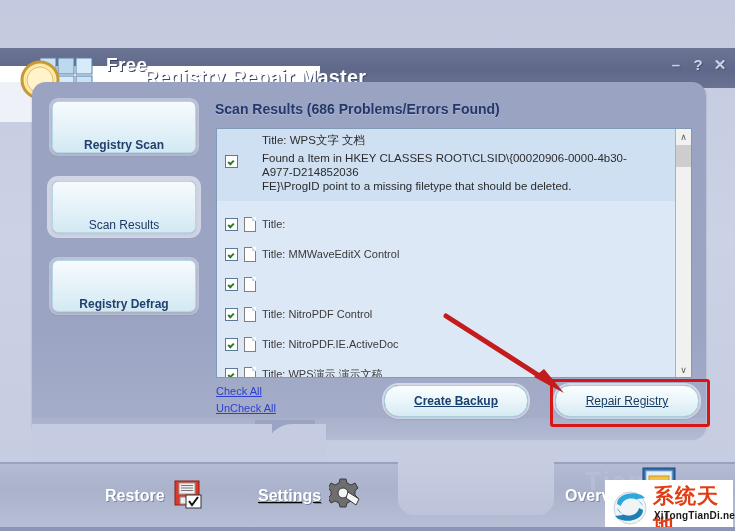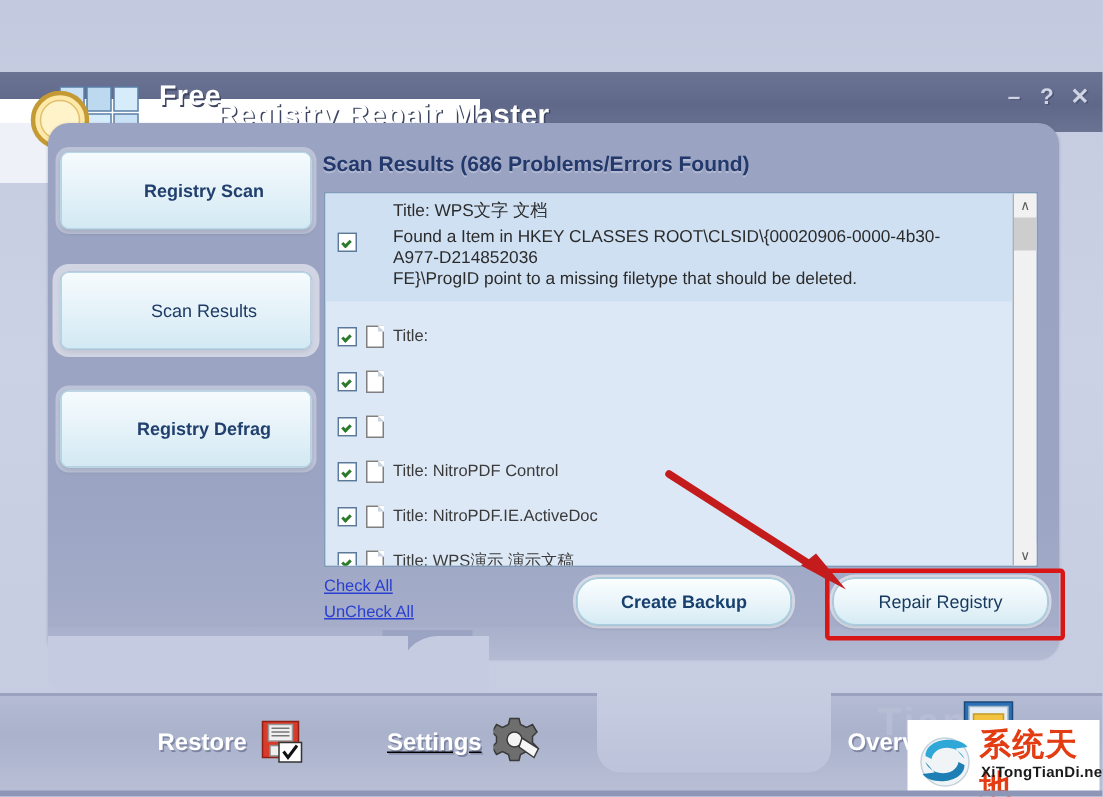--- a/index.html
+++ b/index.html
@@ -75,29 +75,28 @@
     border-radius:26px 0 0 0;
   }
   #panel-bottom-strip{
     position:absolute;left:32px;top:418px;width:674px;height:22px;
     background:linear-gradient(180deg,#a8b0cb 0%, #b4bbd3 100%);
     border-radius:0 0 14px 14px;
   }
 
   
   .navbtn{
-    position:absolute;left:40px;width:142px;height:50px;
+    position:absolute;left:52px;width:142px;height:50px;
     border-radius:6px;
     background:linear-gradient(180deg,#f6fbfd 0%, #e7f3f9 45%, #d3e9f3 100%);
     border:1px solid #b7d7e6;
     box-shadow:0 0 0 3px rgba(255,255,255,.35), 0 2px 3px rgba(60,70,100,.35);
-    display:flex;align-items:center;justify-content:center;
+    display:flex;align-items:flex-end;justify-content:center;
     color:#22406e;font-size:12px;font-weight:bold;
     cursor:pointer;
-    padding-left:24px;
   }
   #nav-scan{top:101px;}
   #nav-results{top:181px;font-weight:normal;color:#1d3a66;
     box-shadow:0 0 0 5px rgba(255,255,255,.55), 0 2px 3px rgba(60,70,100,.35);}
   #nav-defrag{top:260px;}
 
   
   #scan-heading{
     position:absolute;left:215px;top:101px;
     color:#23386b;font-size:14px;font-weight:bold;
@@ -178,21 +177,21 @@
   #link-check{top:385px;}
   #link-uncheck{top:402px;}
 
   
   .actbtn{
     position:absolute;height:30px;border-radius:15px;
     background:linear-gradient(180deg,#fbfeff 0%, #eaf5fa 50%, #d6ebf4 100%);
     border:1px solid #a8cfe0;
     box-shadow:0 0 0 2px rgba(255,255,255,.55), 0 2px 2px rgba(60,70,100,.3);
     display:flex;align-items:center;justify-content:center;
-    color:#18406f;font-size:12px;font-weight:bold;cursor:pointer;
+    color:#18406f;font-size:12px;font-weight:bold;cursor:pointer;text-decoration:underline;
   }
   #btn-backup{left:384px;top:385px;width:142px;}
   #btn-repair{left:555px;top:385px;width:142px;font-weight:normal;color:#15395f;}
   #repair-highlight{
     position:absolute;left:550px;top:379px;width:154px;height:42px;
     border:3px solid #d81616;border-radius:3px;
     pointer-events:none;
   }
 
   
@@ -320,20 +319,21 @@
       <div style="height:8px"></div>
 
       <div class="simple-row" style="margin-top:6px">
         <span class="cbx"></span>
         <span class="docicon"></span>
         <span class="label">Title:</span>
       </div>
       <div class="simple-row" style="margin-top:12px">
         <span class="cbx"></span>
         <span class="docicon"></span>
+        <span class="label">Title: MMWaveEditX Control</span>
       </div>
       <div class="simple-row" style="margin-top:12px">
         <span class="cbx"></span>
         <span class="docicon"></span>
       </div>
       <div class="simple-row" style="margin-top:12px">
         <span class="cbx"></span>
         <span class="docicon"></span>
         <span class="label">Title: NitroPDF Control</span>
       </div>

